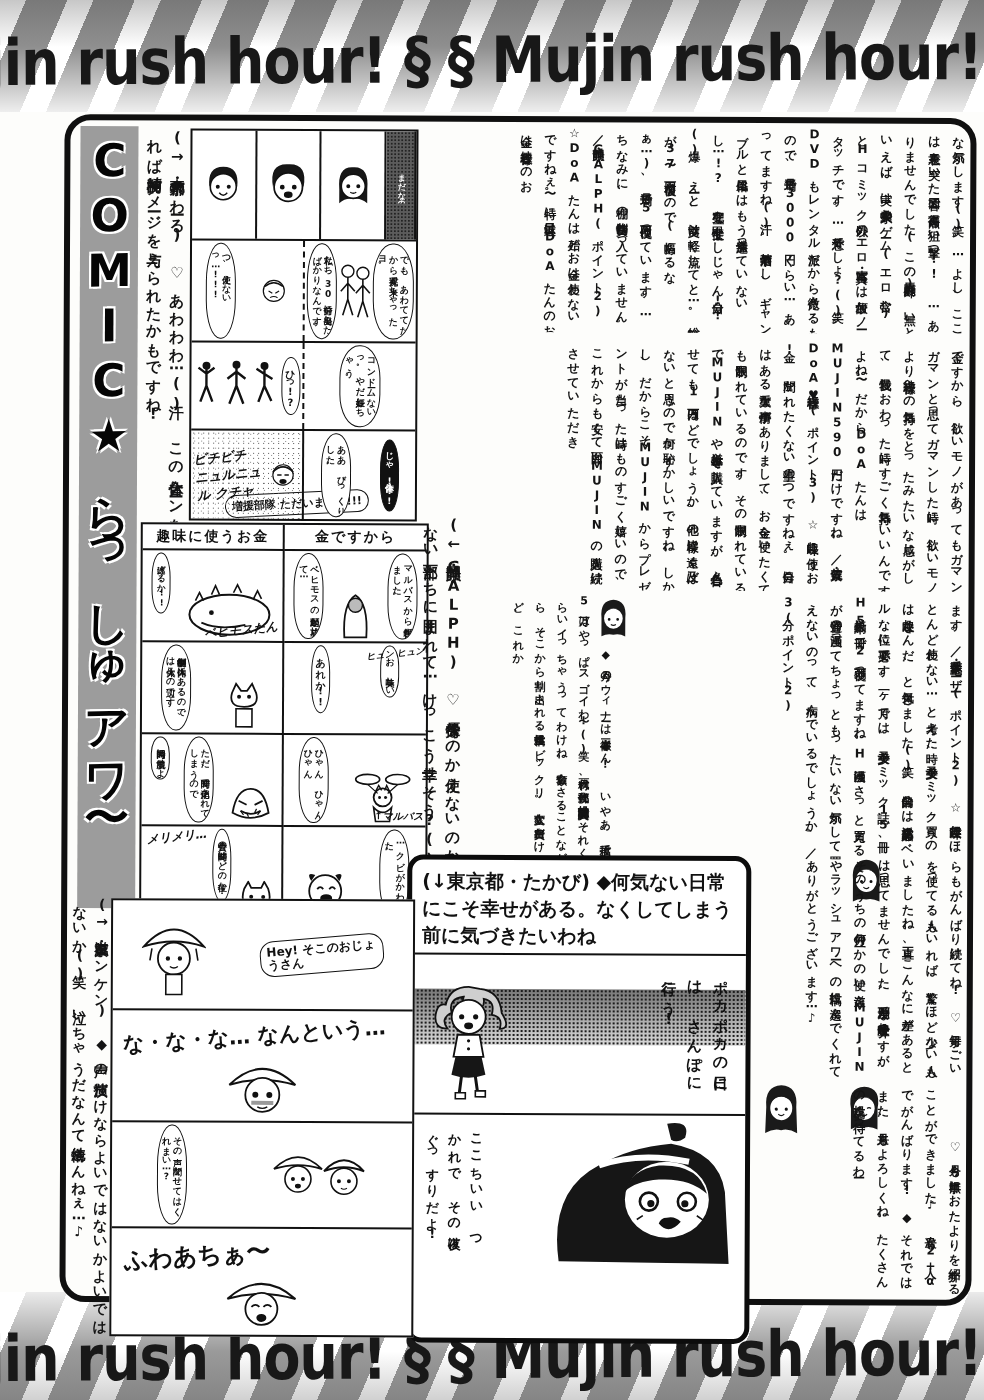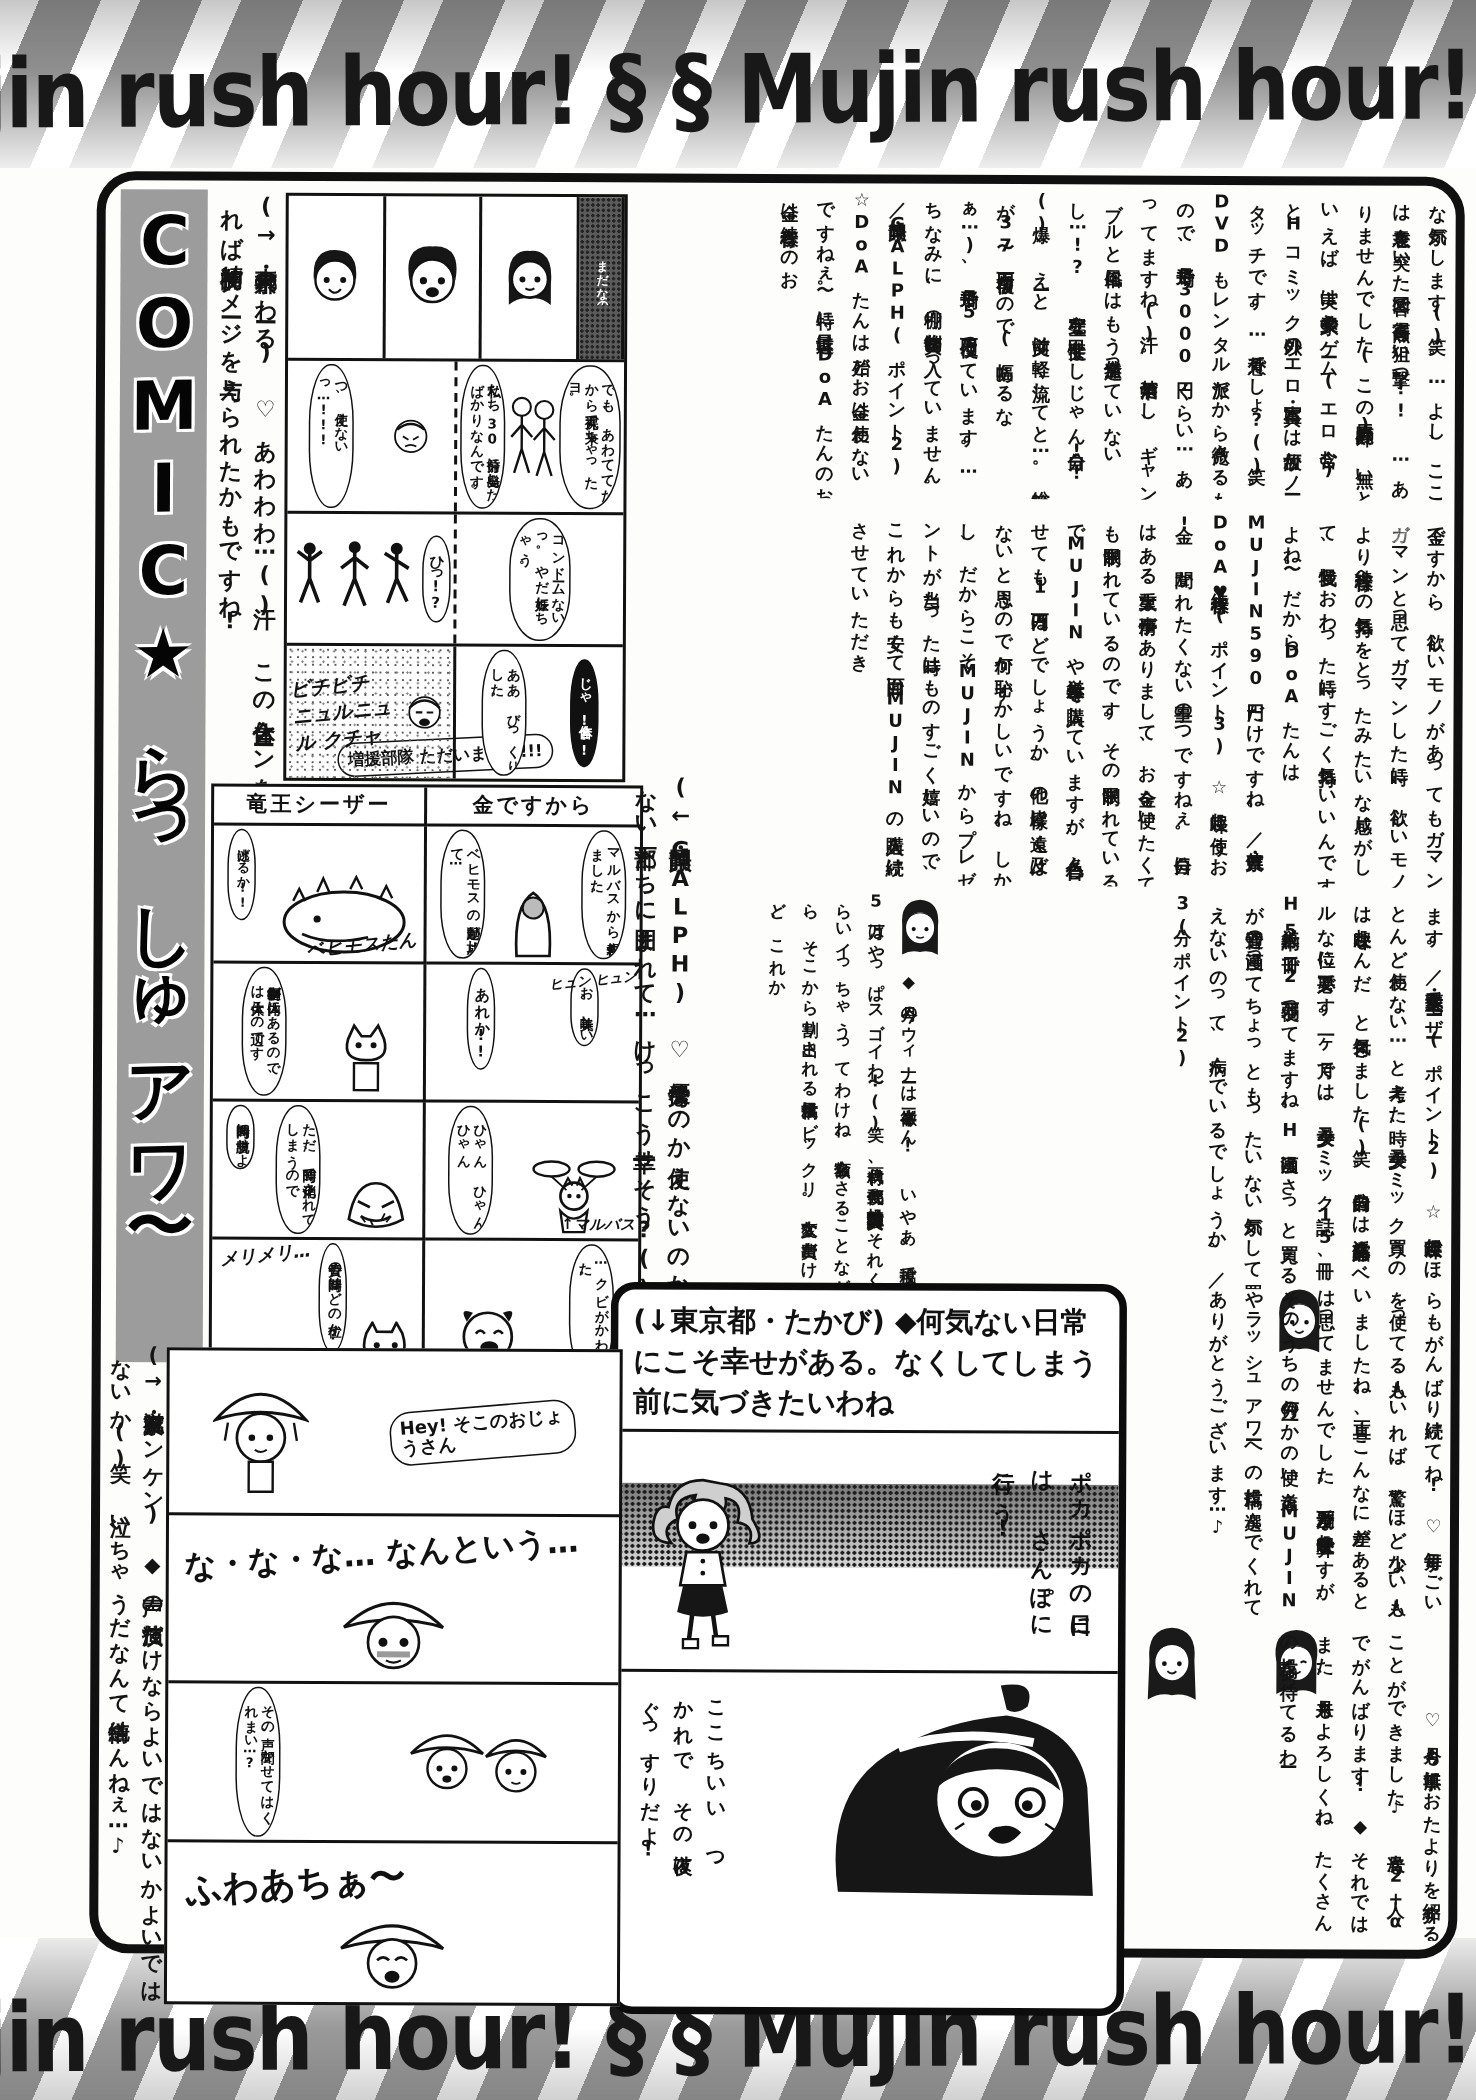--- a/index.html
+++ b/index.html
@@ -176,21 +176,21 @@
         <div class="panel">
           <span class="bub">ああ びっくりした。</span>
           <span class="bub" style="background:#111;color:#fff;">じゃ 合体!!!</span>
         </div>
       </div>
     </div>
 
     <div class="comic" style="left:72px;top:402px;width:284px;height:394px;">
       <div class="c2grid">
         <div class="c2cell c2title">
-          <span>竜王シーザー</span>
+          <span>趣味に使うお金</span>
         </div>
         <div class="c2cell c2title">
           <span>金ですから</span>
         </div>
 
         <div class="c2cell">
           <span class="bub" style="font-size:8.5px;">逃げるか!!</span>
           <svg class="doodle" width="88" height="56" viewBox="0 0 88 56">
               <ellipse cx="44" cy="32" rx="40" ry="20" fill="#fff" stroke="#111" stroke-width="2"></ellipse>
               <path d="M10 18 l4 -8 4 8 M26 12 l4 -9 4 9 M48 10 l4 -8 4 8 M68 16 l4 -8 4 8" fill="none" stroke="#111" stroke-width="1.6"></path>

